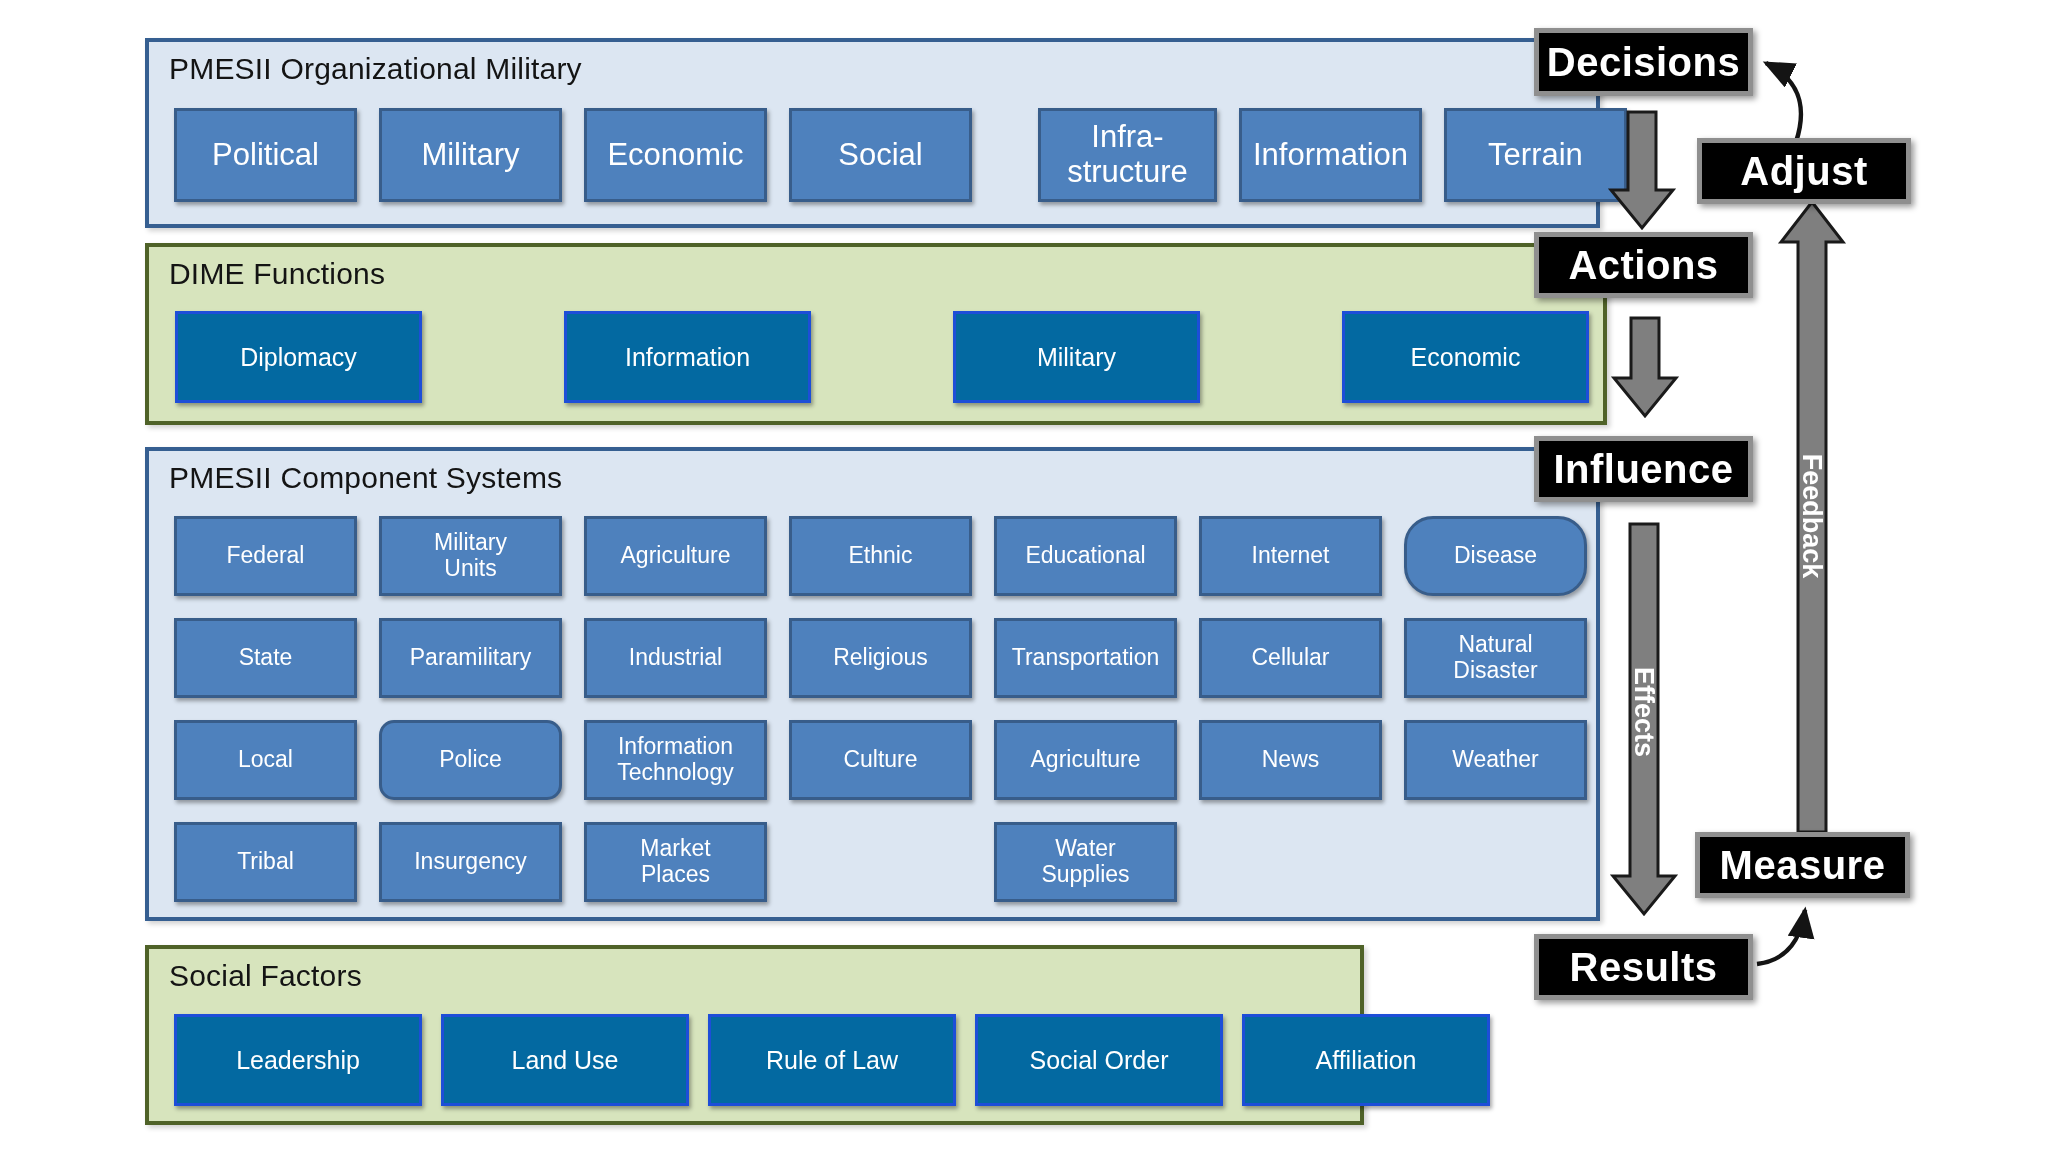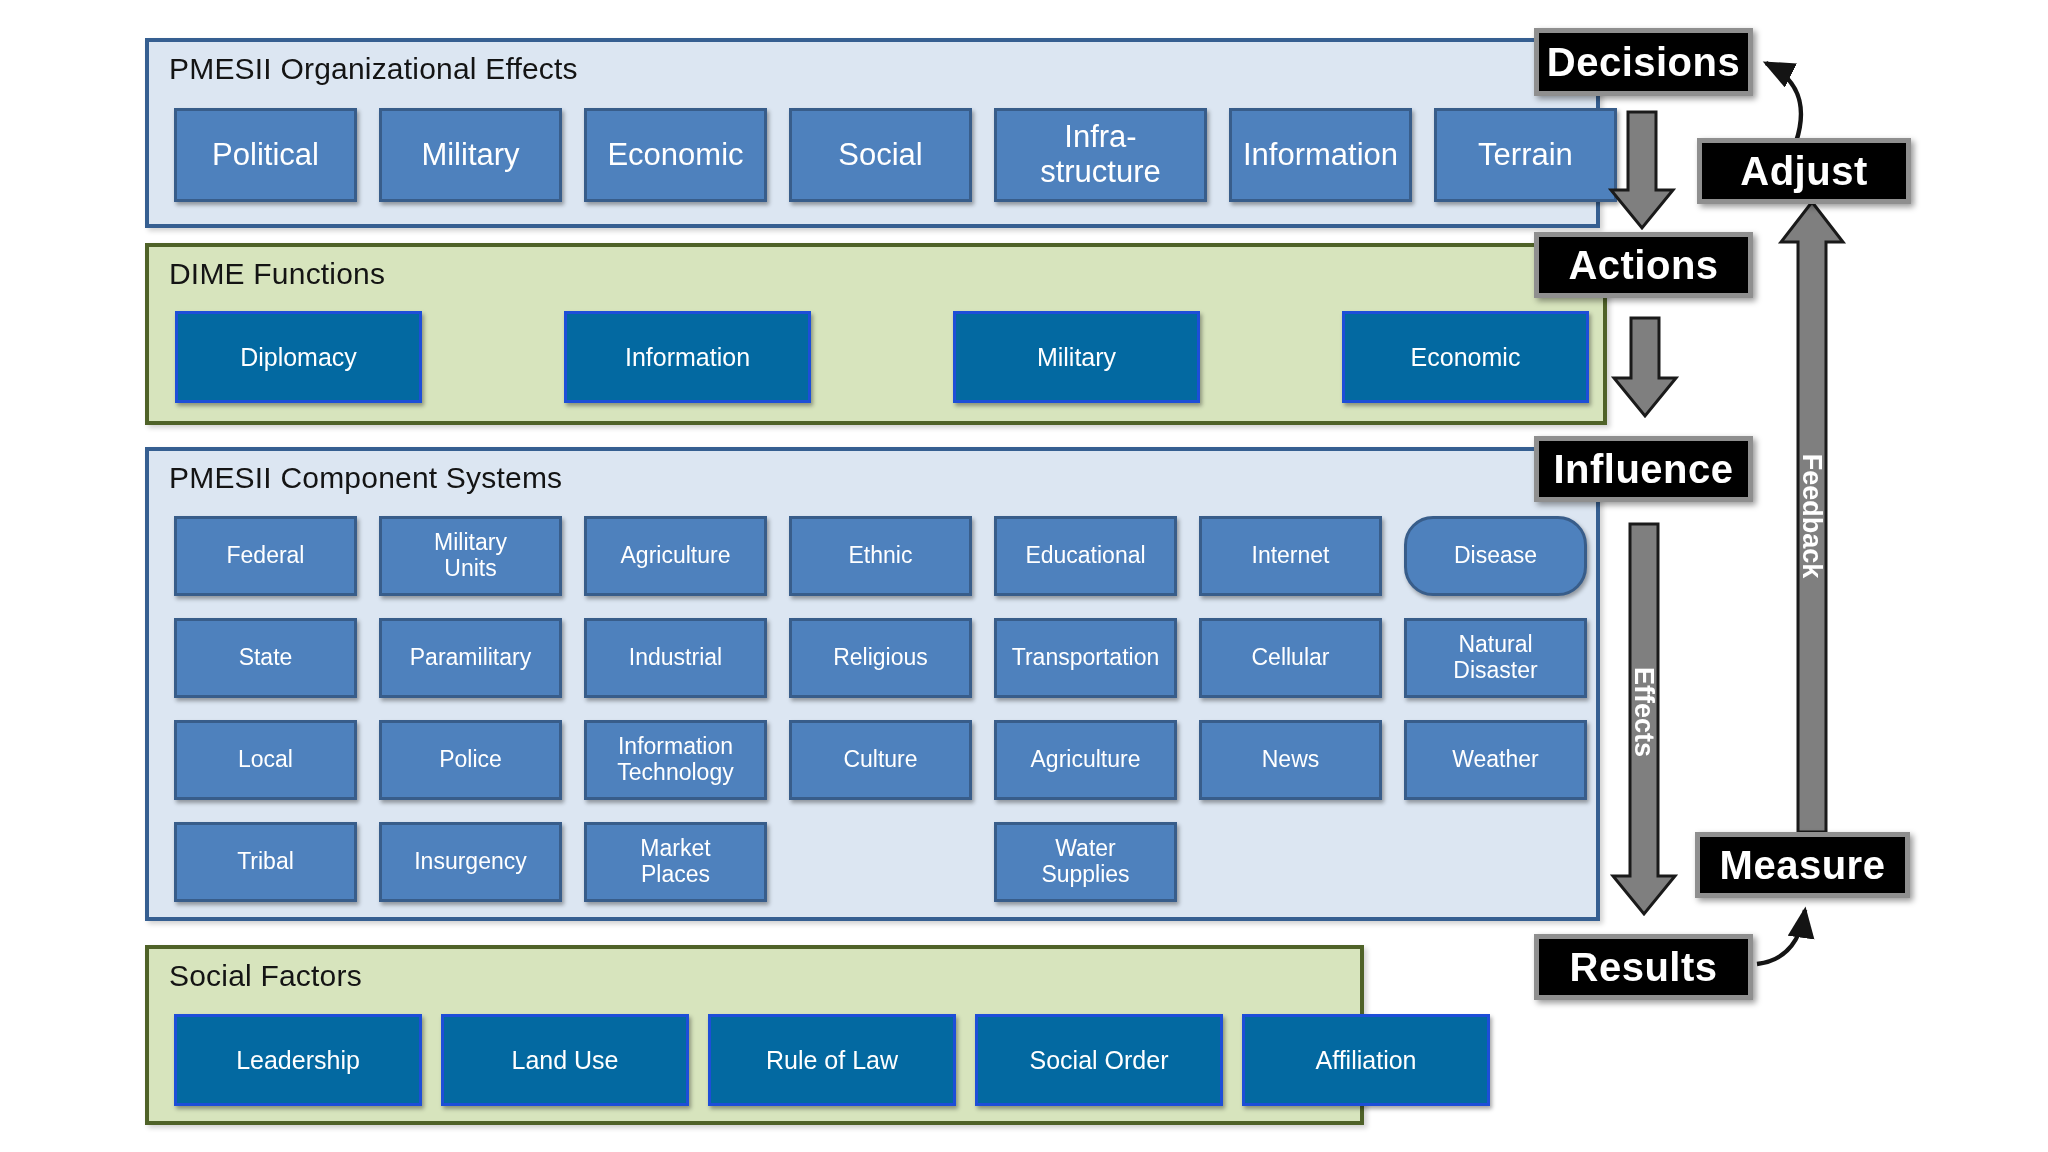--- a/index.html
+++ b/index.html
@@ -45,27 +45,27 @@
   #arrow-layer{position:absolute;inset:0;z-index:2;}
 </style>
 </head>
 <body>
 
 <div id="canvas">
 
   <div class="layer-panels">
 
     <div class="panel blue" style="left:145px;top:38px;width:1455px;height:190px;">
-      <div class="panel-title">PMESII Organizational Effects</div>
+      <div class="panel-title">PMESII Organizational Military</div>
       <div class="row-flex" style="left:25px;top:66px;gap:22px;">
         <div class="box blue" style="width:183px;height:94px;">Political</div>
         <div class="box blue" style="width:183px;height:94px;">Military</div>
         <div class="box blue" style="width:183px;height:94px;">Economic</div>
         <div class="box blue" style="width:183px;height:94px;">Social</div>
-        <div class="box blue" style="width:213px;height:94px;">Infra-
+        <div class="box blue" style="width:179px;height:94px;margin-left:44px;">Infra-
 structure</div>
         <div class="box blue" style="width:183px;height:94px;">Information</div>
         <div class="box blue" style="width:183px;height:94px;">Terrain</div>
       </div>
     </div>
 
     <div class="panel green" style="left:145px;top:243px;width:1462px;height:182px;">
       <div class="panel-title">DIME Functions</div>
       <div class="box green" style="left:26px;top:64px;width:247px;height:92px;">Diplomacy</div>
       <div class="box green" style="left:415px;top:64px;width:247px;height:92px;">Information</div>
@@ -89,21 +89,21 @@
         <div class="box blue small" style="grid-row:2;grid-column:1;">State</div>
         <div class="box blue small" style="grid-row:2;grid-column:2;">Paramilitary</div>
         <div class="box blue small" style="grid-row:2;grid-column:3;">Industrial</div>
         <div class="box blue small" style="grid-row:2;grid-column:4;">Religious</div>
         <div class="box blue small" style="grid-row:2;grid-column:5;">Transportation</div>
         <div class="box blue small" style="grid-row:2;grid-column:6;">Cellular</div>
         <div class="box blue small" style="grid-row:2;grid-column:7;">Natural
 Disaster</div>
 
         <div class="box blue small" style="grid-row:3;grid-column:1;">Local</div>
-        <div class="box blue small" style="grid-row:3;grid-column:2;">Police</div>
+        <div class="box blue small" style="grid-row:3;grid-column:2;border-radius:15px;">Police</div>
         <div class="box blue small" style="grid-row:3;grid-column:3;">Information
 Technology</div>
         <div class="box blue small" style="grid-row:3;grid-column:4;">Culture</div>
         <div class="box blue small" style="grid-row:3;grid-column:5;">Agriculture</div>
         <div class="box blue small" style="grid-row:3;grid-column:6;">News</div>
         <div class="box blue small" style="grid-row:3;grid-column:7;">Weather</div>
 
         <div class="box blue small" style="grid-row:4;grid-column:1;">Tribal</div>
         <div class="box blue small" style="grid-row:4;grid-column:2;">Insurgency</div>
         <div class="box blue small" style="grid-row:4;grid-column:3;">Market

